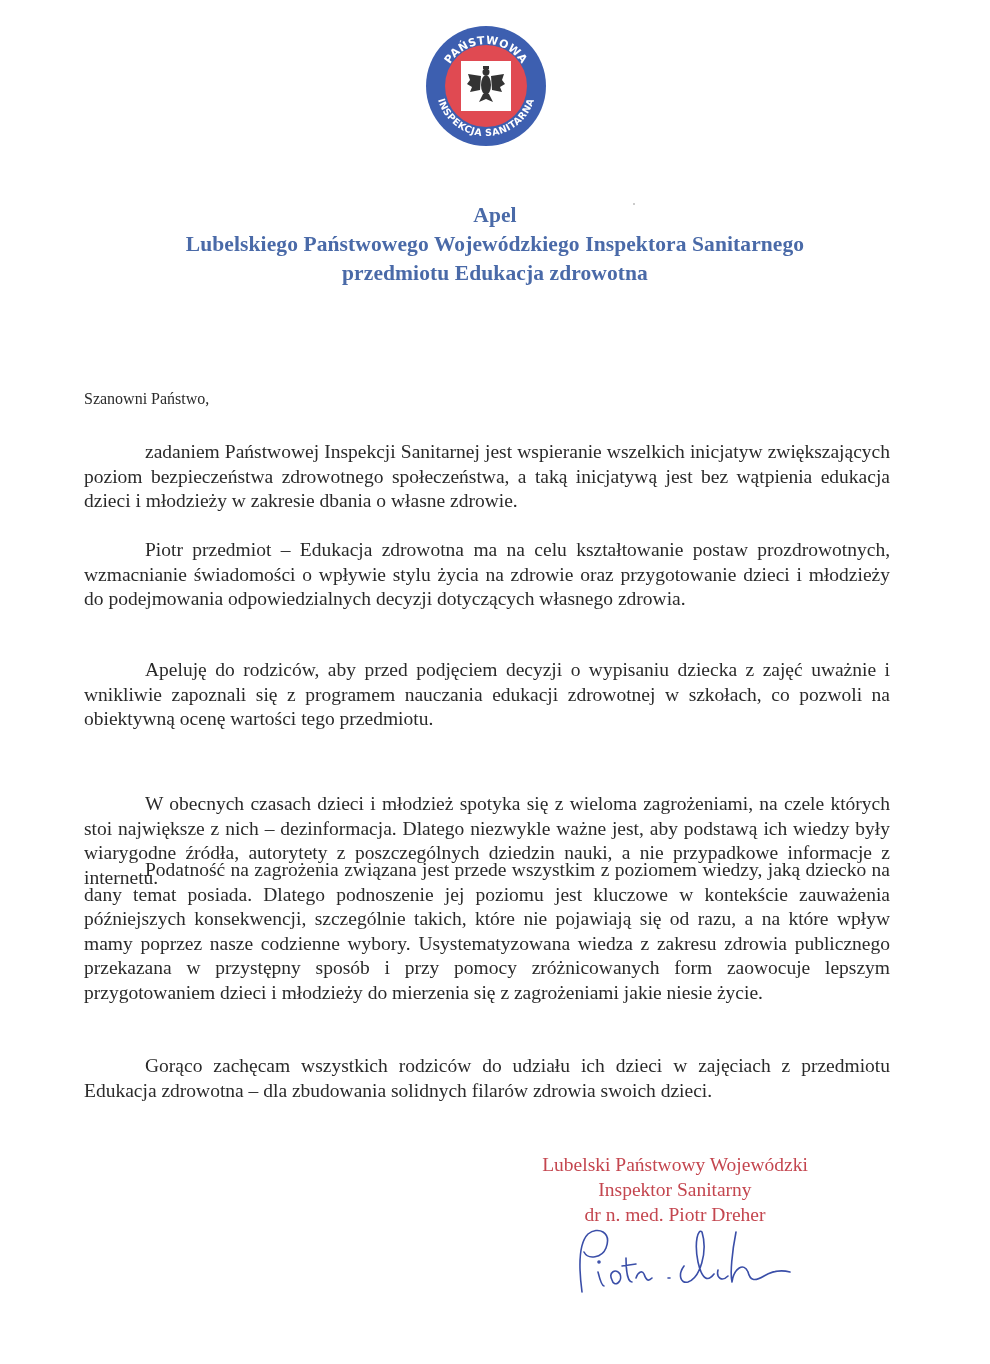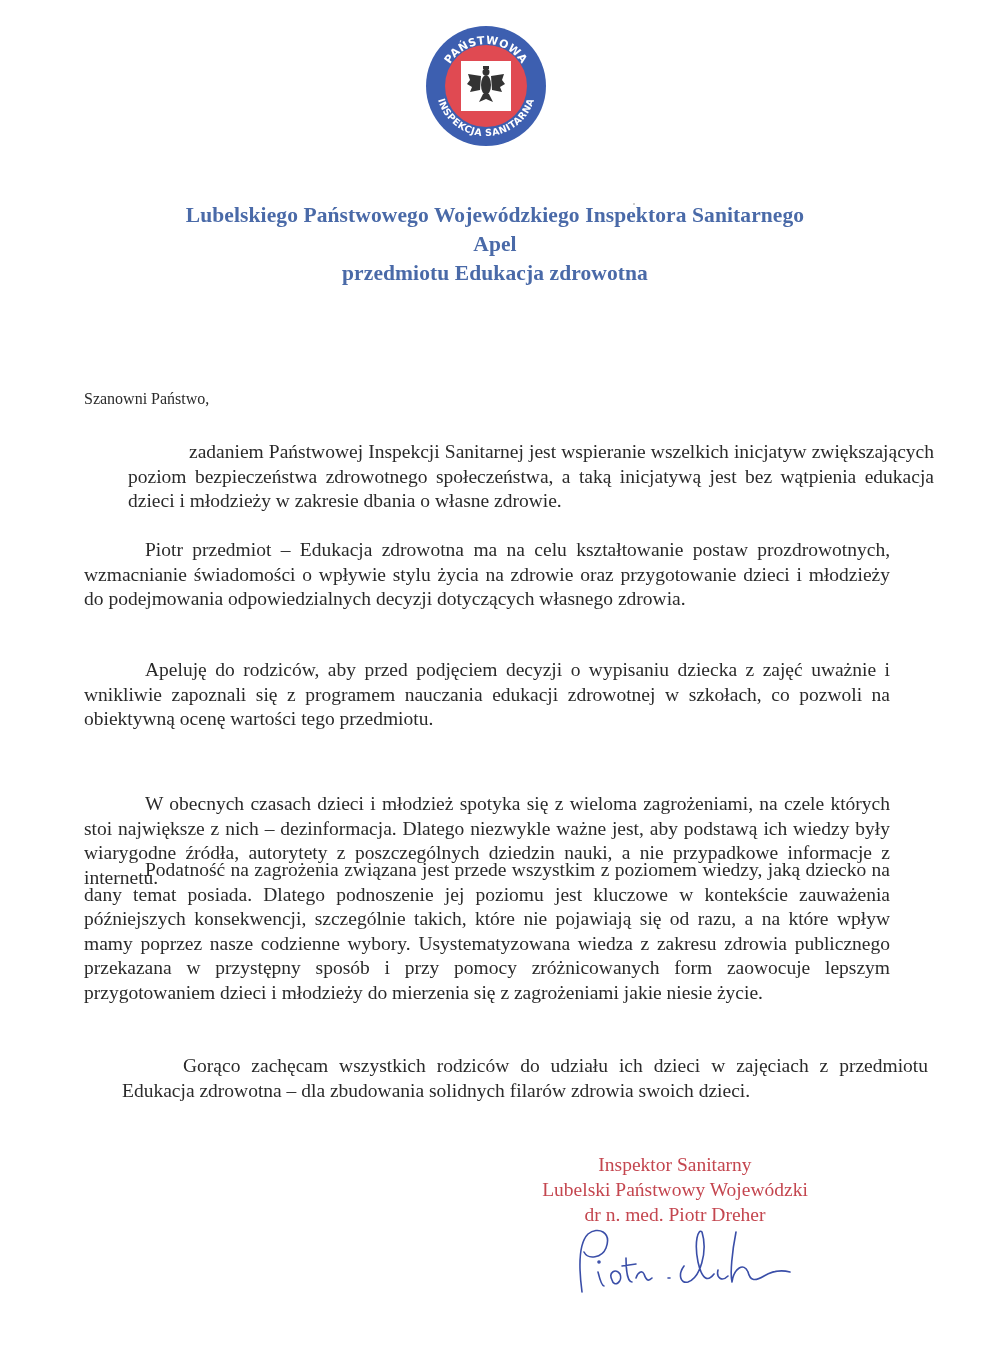--- a/index.html
+++ b/index.html
@@ -56,54 +56,54 @@
     </text>
     <text font-family="'DejaVu Sans', sans-serif" font-size="9.5" font-weight="bold" fill="#ffffff" letter-spacing="0.4">
       <textPath href="#arcBot" startOffset="50%" text-anchor="middle">INSPEKCJA SANITARNA</textPath>
     </text>
   </svg>
 </div>
 
 <div class="dot"></div>
 
 <div class="title-block">
+  <div>Apel</div>
   <div>Lubelskiego Państwowego Wojewódzkiego Inspektora Sanitarnego</div>
-  <div>Apel</div>
   <div>przedmiotu Edukacja zdrowotna</div>
 </div>
 
 <div class="greeting">Szanowni Państwo,</div>
 
-<div class="para" style="top:440px;margin-left:44px;">
+<div class="para" style="top:440px;">
   <span class="indent"></span><span>zadaniem Państwowej Inspekcji Sanitarnej jest wspieranie wszelkich inicjatyw zwiększających poziom bezpieczeństwa zdrowotnego społeczeństwa, a taką inicjatywą jest bez wątpienia edukacja dzieci i młodzieży w zakresie dbania o własne zdrowie.</span>
 </div>
 
 <div class="para" style="top:538px;">
   <span class="indent"></span><span>Piotr przedmiot – </span><b>Edukacja zdrowotna</b><span> ma na celu kształtowanie postaw prozdrowotnych, wzmacnianie świadomości o wpływie stylu życia na zdrowie oraz przygotowanie dzieci i młodzieży do podejmowania odpowiedzialnych decyzji dotyczących własnego zdrowia.</span>
 </div>
 
 <div class="para" style="top:658px;">
   <span class="indent"></span><span>Apeluję do rodziców, aby przed podjęciem decyzji o wypisaniu dziecka z zajęć uważnie i wnikliwie zapoznali się z programem nauczania edukacji zdrowotnej w szkołach, co pozwoli na obiektywną ocenę wartości tego przedmiotu.</span>
 </div>
 
 <div class="para" style="top:792px;">
   <span class="indent"></span><span>W obecnych czasach dzieci i młodzież spotyka się z wieloma zagrożeniami, na czele których stoi największe z nich – dezinformacja. Dlatego niezwykle ważne jest, aby podstawą ich wiedzy były wiarygodne źródła, autorytety z poszczególnych dziedzin nauki, a nie przypadkowe informacje z internetu.</span>
 </div>
 
 <div class="para" style="top:858px;">
   <span class="indent"></span><span>Podatność na zagrożenia związana jest przede wszystkim z poziomem wiedzy, jaką dziecko na dany temat posiada. Dlatego podnoszenie jej poziomu jest kluczowe w kontekście zauważenia późniejszych konsekwencji, szczególnie takich, które nie pojawiają się od razu, a na które wpływ mamy poprzez nasze codzienne wybory. Usystematyzowana wiedza z zakresu zdrowia publicznego przekazana w przystępny sposób i przy pomocy zróżnicowanych form zaowocuje lepszym przygotowaniem dzieci i młodzieży do mierzenia się z zagrożeniami jakie niesie życie.</span>
 </div>
 
-<div class="para" style="top:1054px;margin-left:38px;">
+<div class="para" style="top:1054px;">
   <span class="indent"></span><span>Gorąco zachęcam wszystkich rodziców do udziału ich dzieci w zajęciach z przedmiotu </span><b>Edukacja zdrowotna</b><span> – dla zbudowania solidnych filarów  zdrowia swoich dzieci.</span>
 </div>
 
 <div class="sig-block">
+  <div>Lubelski Państwowy Wojewódzki</div>
   <div>Inspektor Sanitarny</div>
-  <div>Lubelski Państwowy Wojewódzki</div>
   <div>dr n. med. Piotr Dreher</div>
 </div>
 
 <div class="signature">
   <svg width="240" height="80" viewBox="0 0 240 80" fill="none" stroke="#3a4ea8" stroke-width="1.6" stroke-linecap="round" stroke-linejoin="round">
     <path d="M14 70 C10 40 12 20 20 12 C30 4 44 10 38 26 C34 36 20 38 16 30"></path>
     <path d="M30 50 C32 58 34 64 36 64"></path>
     <circle cx="31" cy="40" r="1"></circle>
     <path d="M44 58 C40 50 48 46 52 52 C55 60 46 66 44 58"></path>
     <path d="M58 36 C58 50 60 60 64 60 M54 44 L68 42"></path>

